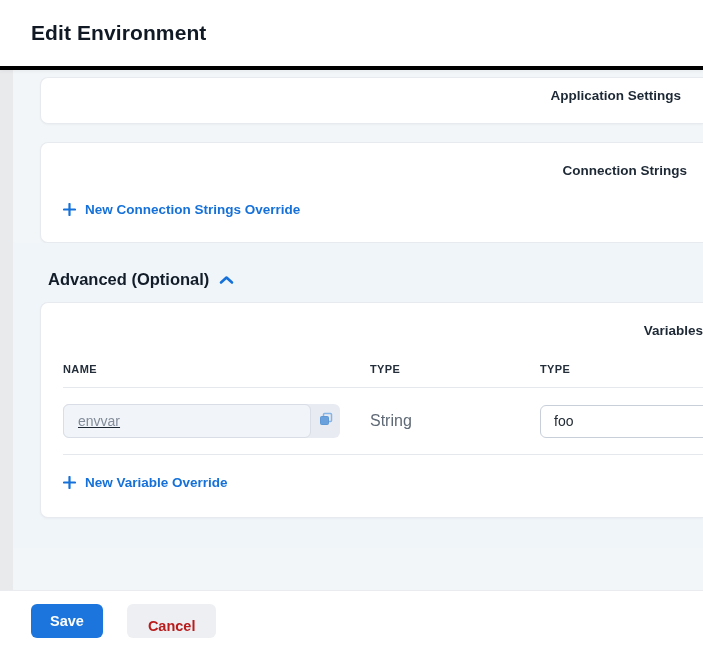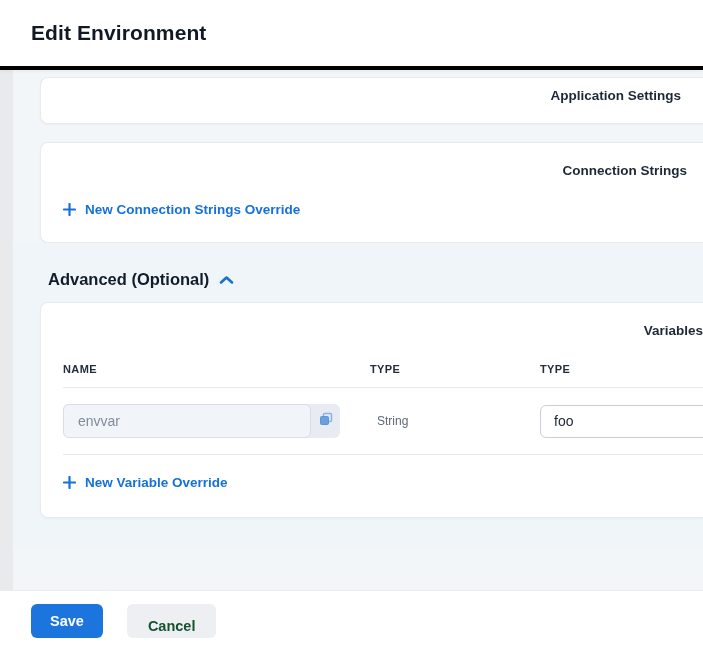--- a/index.html
+++ b/index.html
@@ -132,20 +132,21 @@
     border-radius:6px;
   }
   .name-input-inner {
     position:absolute;
     left:0; top:0; bottom:0; right:29px;
     background:#f1f4f8;
     border:1px solid #d8dde6;
     border-radius:6px;
     display:flex;
     align-items:center;
+    text-decoration:underline;
   }
   .name-input-inner input {
     width:100%;
     border:none;
     outline:none;
     background:transparent;
     padding:0 10px 0 14px;
     font-family:"Liberation Sans", sans-serif;
     font-size:14px;
     color:#828c9a;
@@ -155,23 +156,22 @@
     right:0; top:0; bottom:0;
     width:29px;
     display:flex;
     align-items:center;
     justify-content:center;
     cursor:pointer;
     border-radius:0 6px 6px 0;
   }
 
   .type-text {
-    font-size:12px;
+    font-size:16px;
     color:#5f6975;
-    margin-left:7px;
   }
 
   .value-cell { padding-right:0; }
   .value-input {
     width:calc(100% + 8px);
     height:33px;
     border:1px solid #c8cfd9;
     border-radius:6px;
     background:#ffffff;
     padding:0 12px 0 13px;
@@ -202,21 +202,21 @@
     height:34px;
     cursor:pointer;
   }
   .btn.save {
     background:#1b75dd;
     color:#ffffff;
     padding:0 19px;
   }
   .btn.cancel {
     background:#edeff3;
-    color:#14532d;
+    color:#b91c1c;
     padding:14px 21px;
   }
 </style>
 </head>
 <body>
 
 <div class="top-header">
   <h1>Edit Environment</h1>
 </div>
 

